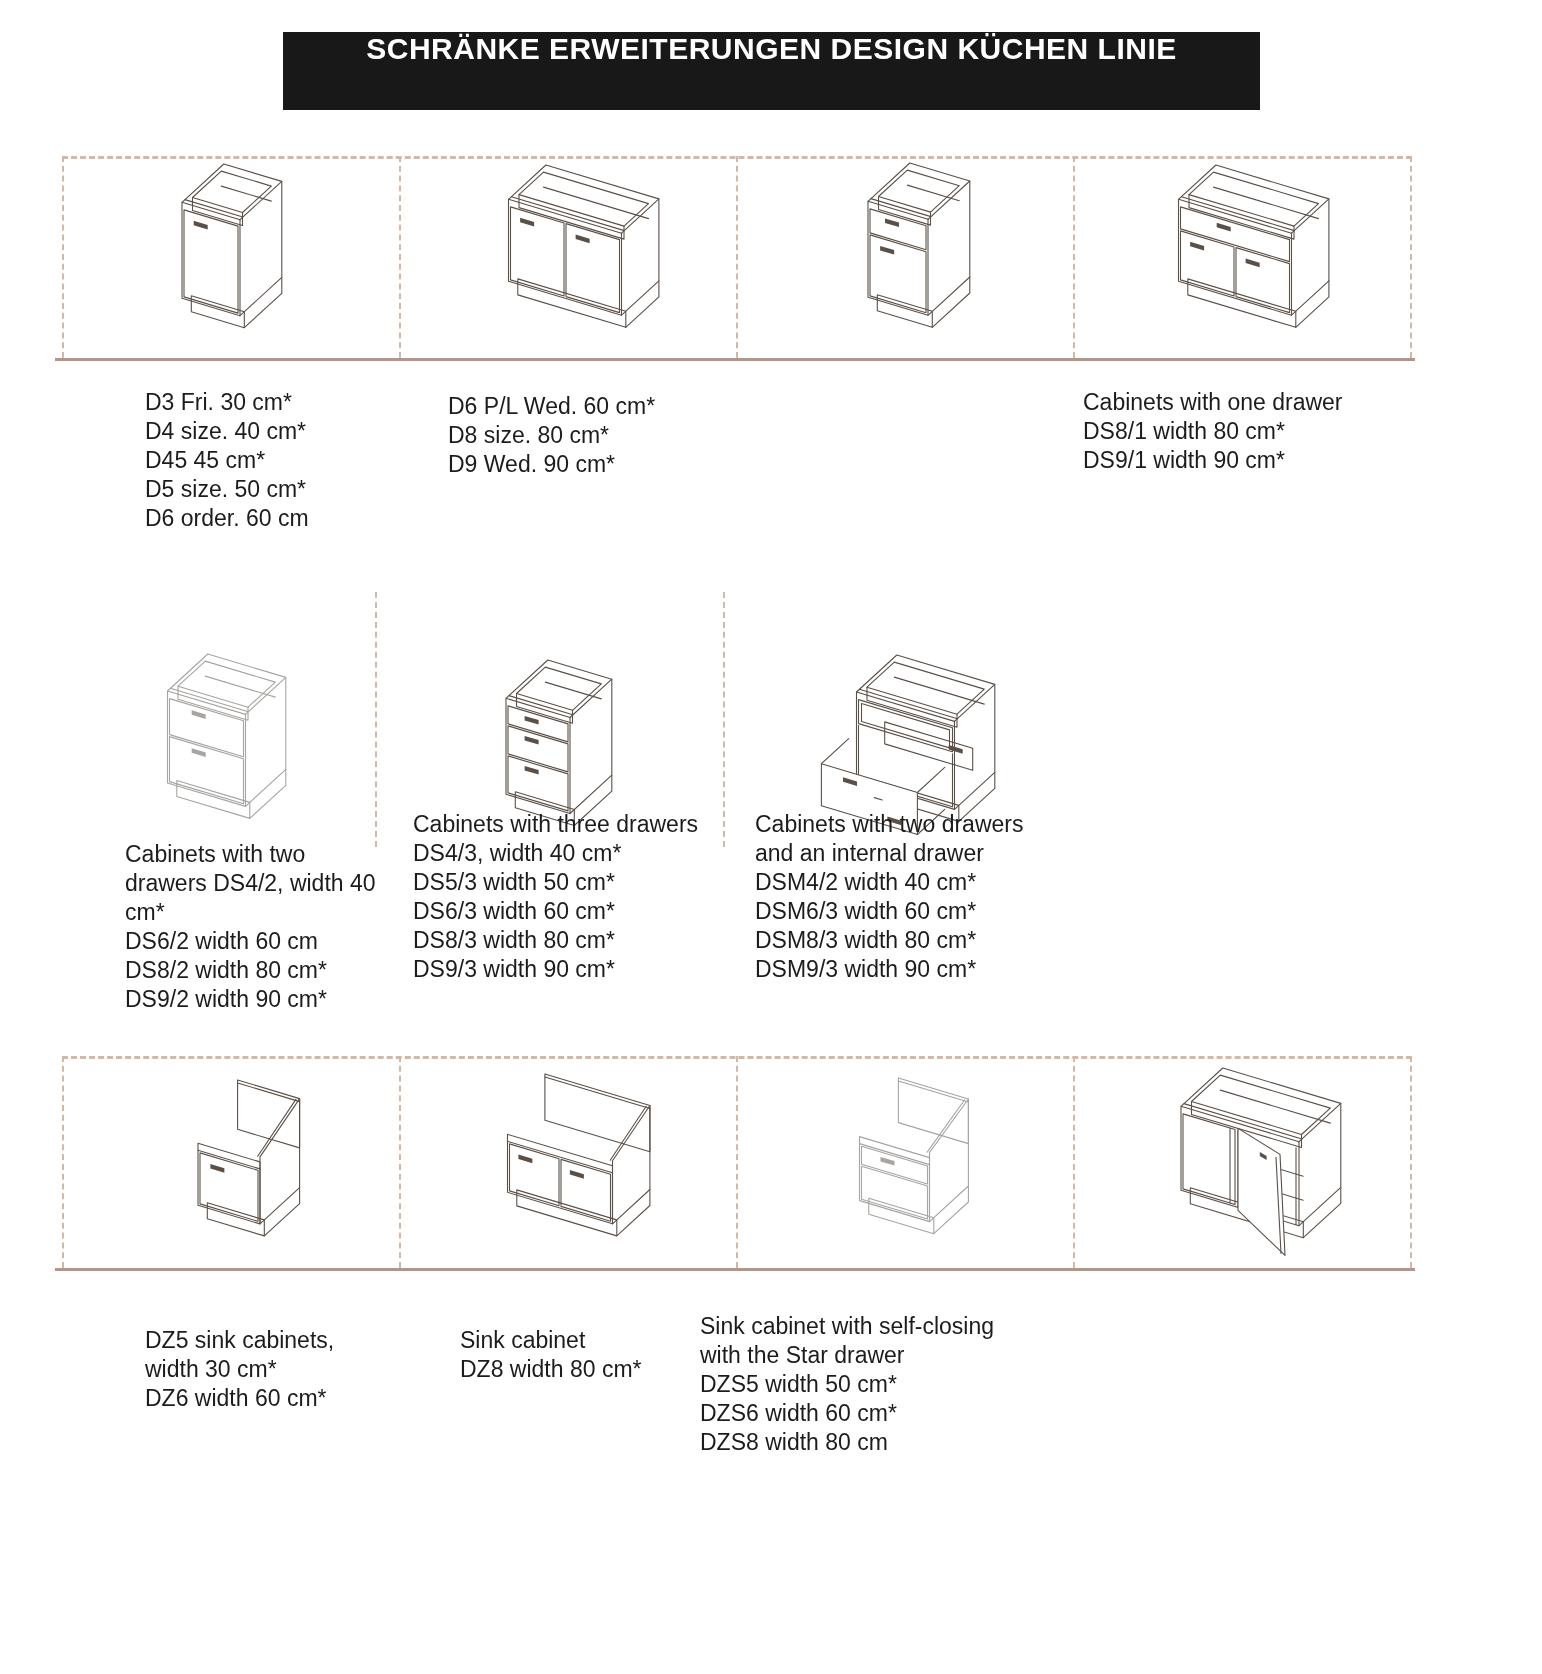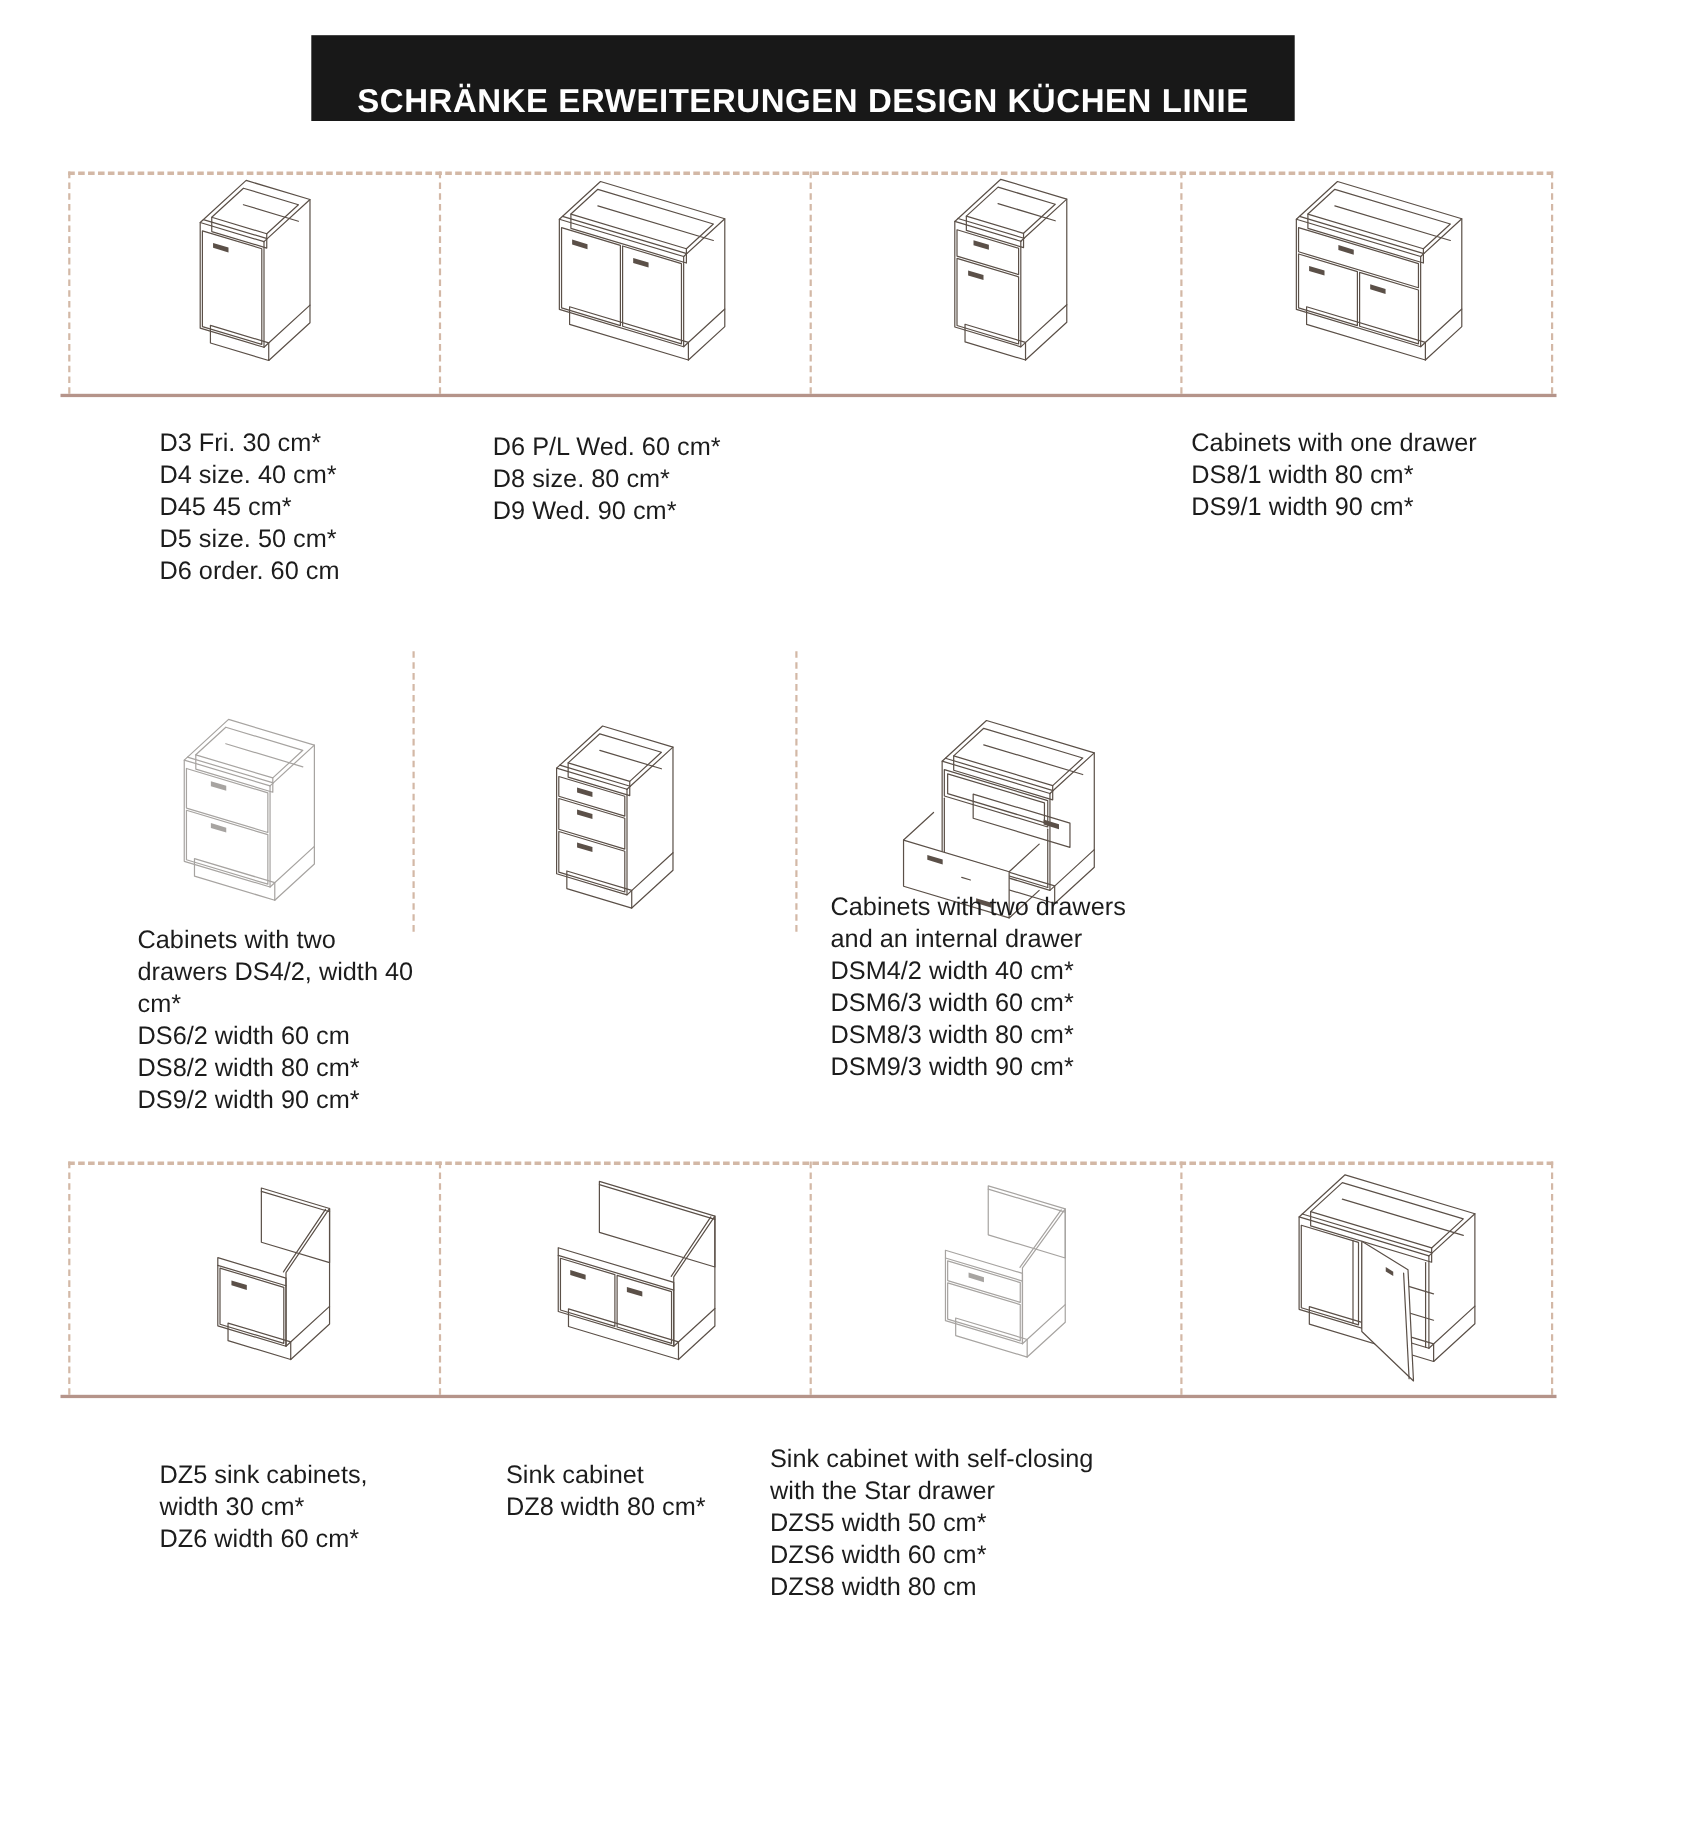--- a/index.html
+++ b/index.html
@@ -1,19 +1,19 @@
 <!DOCTYPE html>
 <html><head>
 <meta charset="utf-8">
 <style>
   html,body{margin:0;padding:0;background:#ffffff;}
   .page{position:relative;width:1542px;height:1674px;background:#ffffff;overflow:hidden;
         font-family:"Liberation Sans","DejaVu Sans",sans-serif;}
-  .banner{position:absolute;left:283px;top:32px;width:894px;height:78px;background:#181818;
-          display:flex;align-items:flex-end;justify-content:center;}
+  .banner{position:absolute;left:283px;top:32px;width:977px;height:78px;background:#181818;
+          display:flex;align-items:flex-start;justify-content:center;}
   .banner-title{color:#ffffff;font-size:30px;font-weight:700;letter-spacing:.5px;white-space:nowrap;}
   .hdash{position:absolute;height:0;border-top:3px dashed #d3b8a6;}
   .vsep{position:absolute;width:0;border-left:2px dashed #d3b8a6;}
   .hsolid{position:absolute;height:0;border-top:3px solid #b5948a;}
   .cab{position:absolute;transform:translate(-50%,-100%);line-height:0;}
   .cap{position:absolute;font-size:23px;line-height:29px;color:#1c1c1c;white-space:pre-line;}
 </style>
 </head>
 <body>
 
@@ -186,20 +186,26 @@
           <path d="M71.9 164.5 L85.9 168.7 L85.9 173.2 L71.9 169.0 Z" fill="#5b5048" stroke="none"></path>
         </g>
       </svg></div>
 
   <div class="cap" style="left:125px;top:840px">Cabinets with two
 drawers DS4/2, width 40
 cm*
 DS6/2 width 60 cm
 DS8/2 width 80 cm*
 DS9/2 width 90 cm*</div>
+  <div class="cap" style="left:413px;top:810px">Cabinets with three drawers
+DS4/3, width 40 cm*
+DS5/3 width 50 cm*
+DS6/3 width 60 cm*
+DS8/3 width 80 cm*
+DS9/3 width 90 cm*</div>
   <div class="cap" style="left:755px;top:810px">Cabinets with two drawers
 and an internal drawer
 DSM4/2 width 40 cm*
 DSM6/3 width 60 cm*
 DSM8/3 width 80 cm*
 DSM9/3 width 90 cm*</div>
 
   <div class="hdash" style="left:62px;top:1056px;width:1350px"></div>
   <div class="vsep" style="left:62px;top:1056px;height:212px"></div>
   <div class="vsep" style="left:399px;top:1056px;height:212px"></div>

